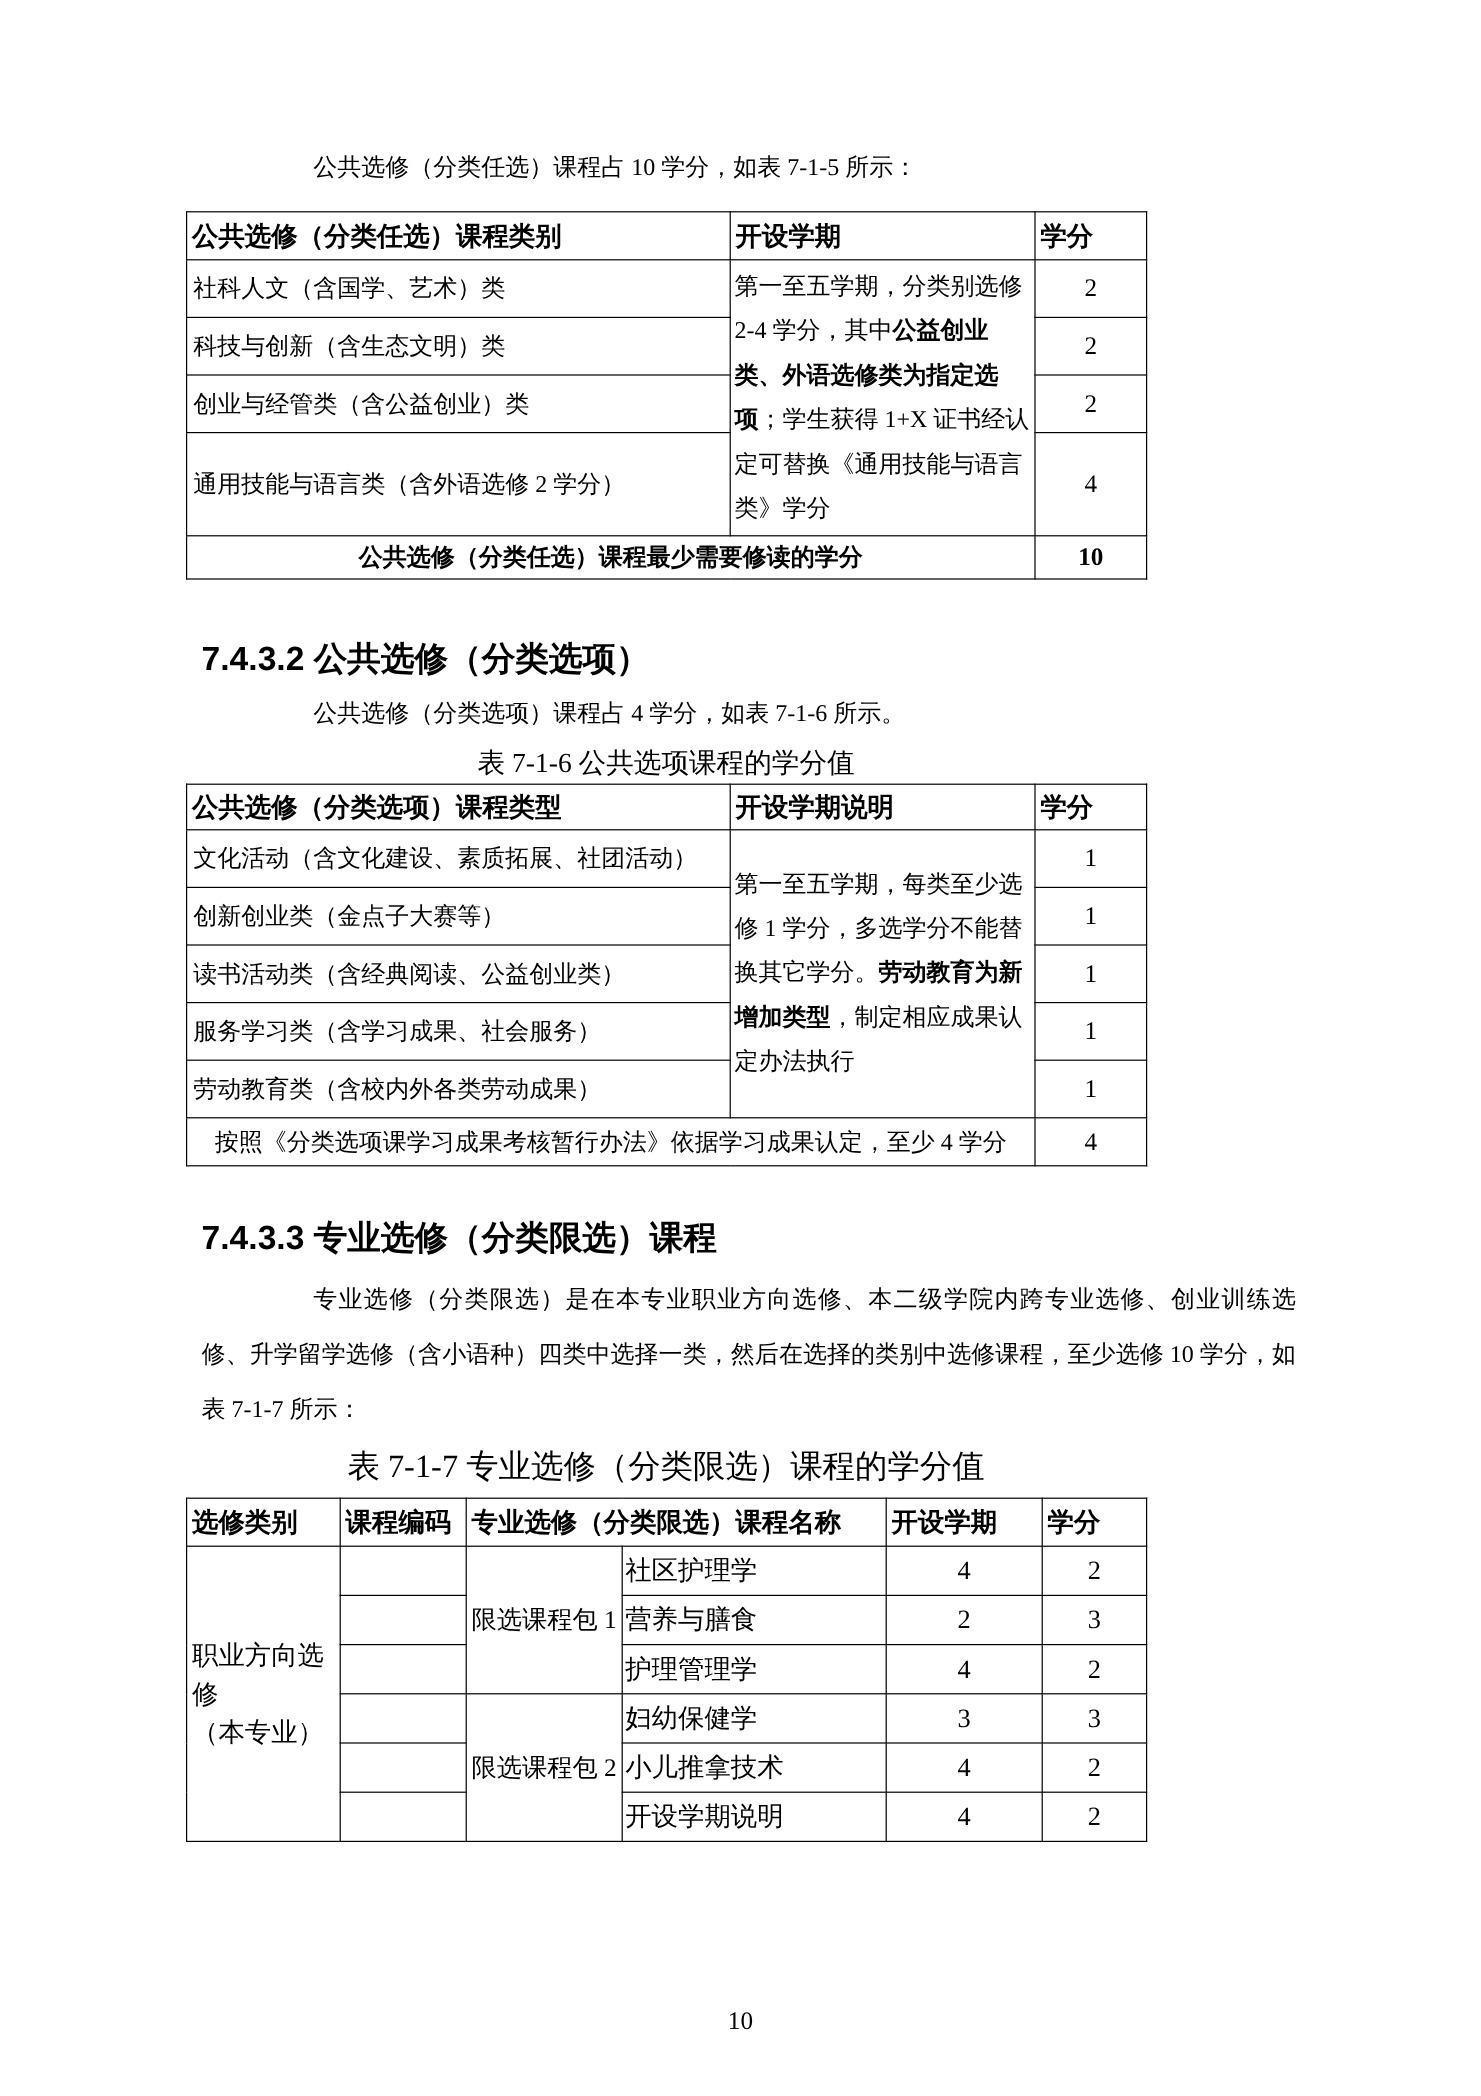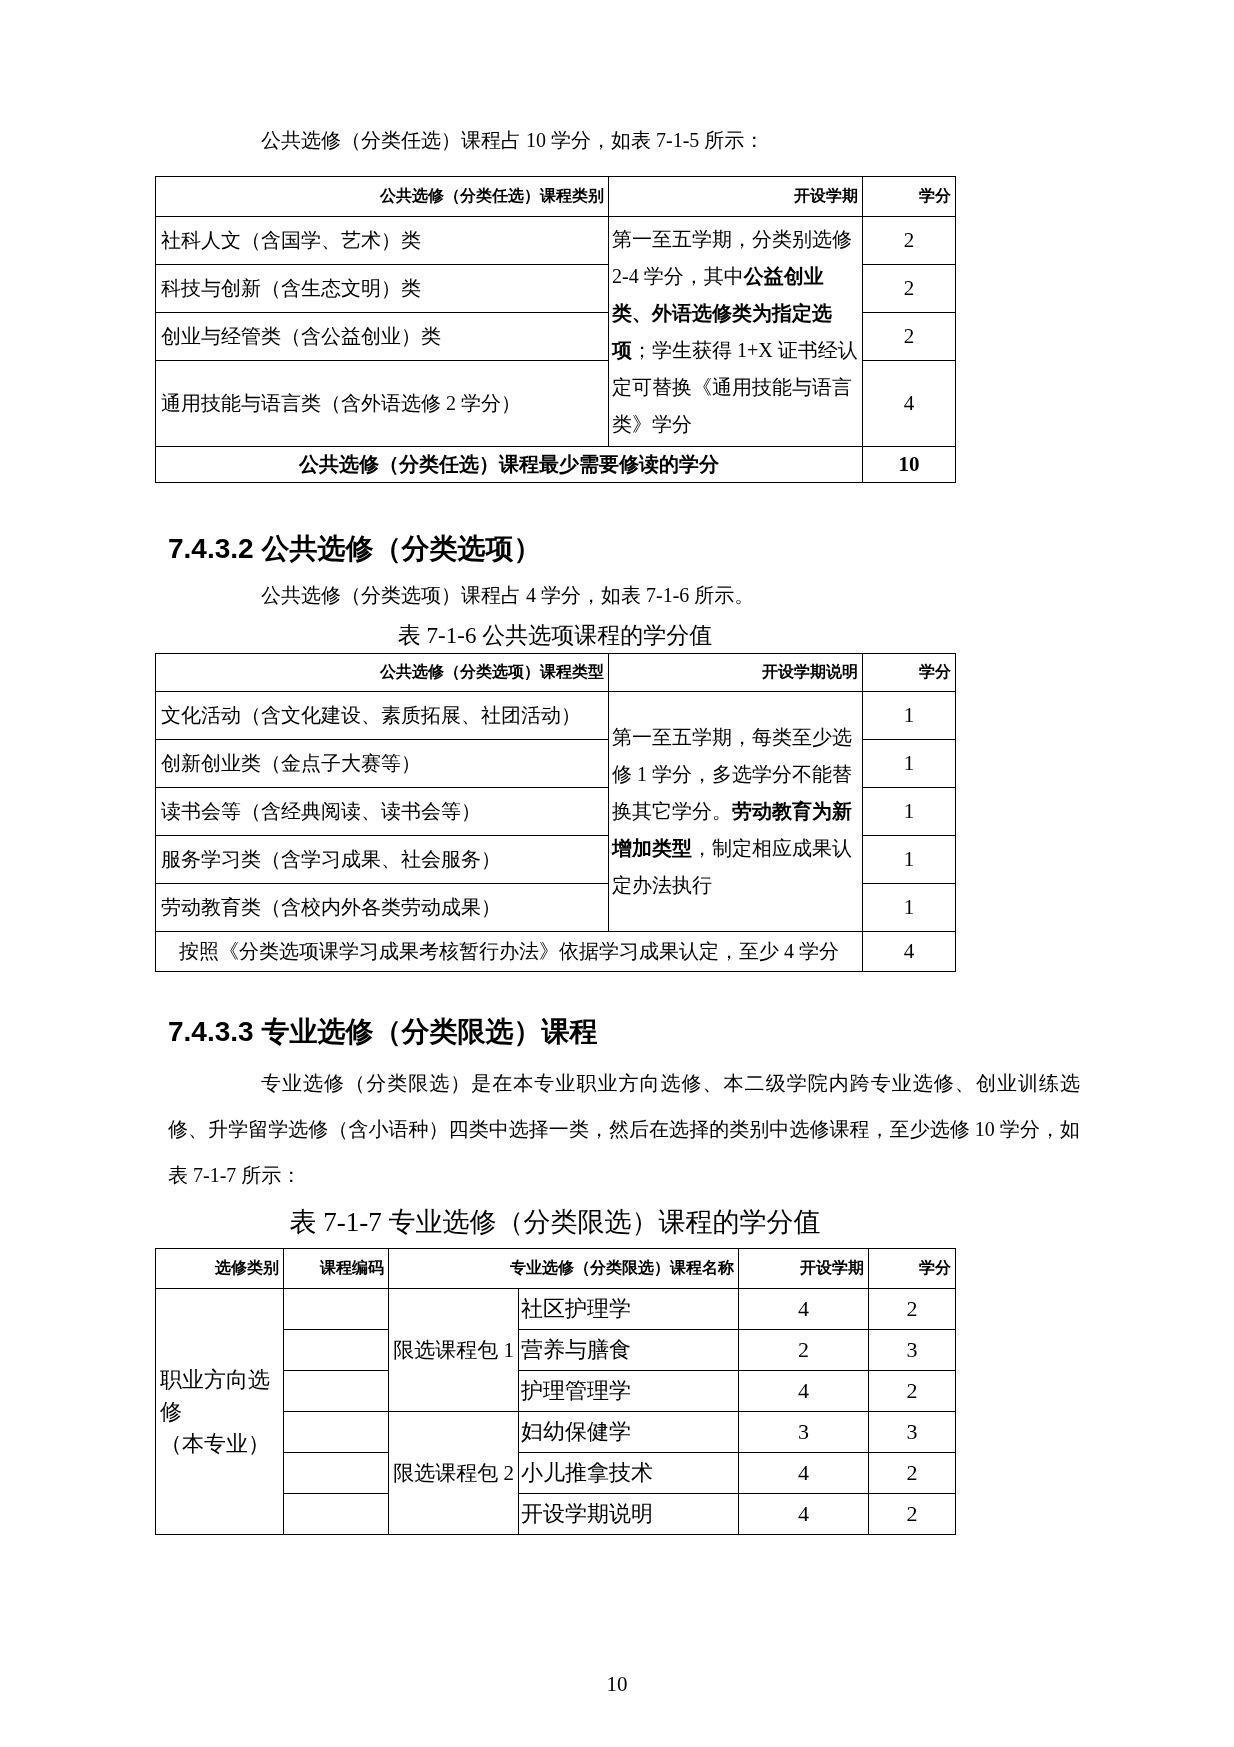--- a/index.html
+++ b/index.html
@@ -24,31 +24,31 @@
 
   .caption { width: 800px; text-align: center; margin: 8px 0 2px 0; font-size: 23px; line-height: 30px; }
   .caption-lg { font-size: 27px; line-height: 36px; margin: 6px 0 8px 0; }
 
   table.t { border-collapse: collapse; table-layout: fixed; width: 800px; margin-top: 18px; }
   table.t2 { margin-top: 2px; border-radius: 11px; }
   table.t3 { margin-top: 8px; }
   .t td, .t th { border: 1px solid #000; overflow: hidden; vertical-align: middle; }
   .t th {
     font-family: Liberation Mono, monospace;
-    font-size: 16px; font-weight: 700; text-align: right; padding: 2px 4px;
+    font-size: 22px; font-weight: 700; text-align: left; padding: 2px 4px;
   }
   .cat  { font-size: 20px; text-align: left; padding: 10px 5px; }
   .num  { font-size: 21px; text-align: center; padding: 2px 2px; }
   .note-cell { font-size: 20px; line-height: 37px; vertical-align: top; text-align: left; padding: 2px 3px; }
   .note-cell b { font-weight: 700; }
   .foot-center { font-size: 20px; text-align: center; padding: 2px 4px; }
   .foot-left   { font-size: 20px; text-align: center;   padding: 2px 5px; }
 
   .cat3  { font-size: 22px; line-height: 32px; text-align: left; padding: 2px 4px; }
-  .pkg   { font-size: 21px; text-align: center; padding: 2px 4px; white-space: nowrap; }
+  .pkg   { font-size: 21px; text-align: left; padding: 2px 4px; white-space: nowrap; }
   .cname { font-size: 22px; padding: 2px 2px; }
   .num3  { font-size: 22px; text-align: center; padding: 2px 2px; }
 
   .rh40 { height: 40px; } .rh38 { height: 38px; } .rh86 { height: 86px; }
   .rh36 { height: 36px; font-weight: bold; } .rh41 { height: 41px; }
 
   .page-number {
     position: absolute; top: 1672px; left: 0; width: 1234px;
     text-align: center; font-size: 21px;
   }
@@ -115,21 +115,21 @@
     <tr class="rh38">
       <td class="cat">文化活动（含文化建设、素质拓展、社团活动）</td>
       <td class="note-cell" rowspan="5"><span>第一至五学期，每类至少选修 1 学分，多选学分不能替换其它学分。</span><b>劳动教育为新增加类型</b><span>，制定相应成果认定办法执行</span></td>
       <td class="num">1</td>
     </tr>
     <tr class="rh38">
       <td class="cat">创新创业类（金点子大赛等）</td>
       <td class="num">1</td>
     </tr>
     <tr class="rh38">
-      <td class="cat">读书会等（含经典阅读、读书会等）</td>
+      <td class="cat">读书活动类（含经典阅读、公益创业类）</td>
       <td class="num">1</td>
     </tr>
     <tr class="rh38">
       <td class="cat">服务学习类（含学习成果、社会服务）</td>
       <td class="num">1</td>
     </tr>
     <tr class="rh38">
       <td class="cat">劳动教育类（含校内外各类劳动成果）</td>
       <td class="num">1</td>
     </tr>

